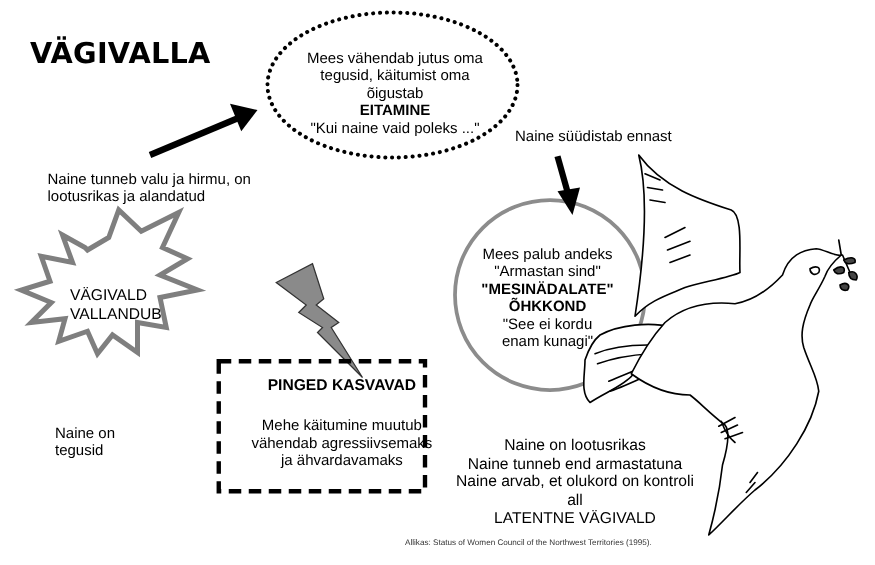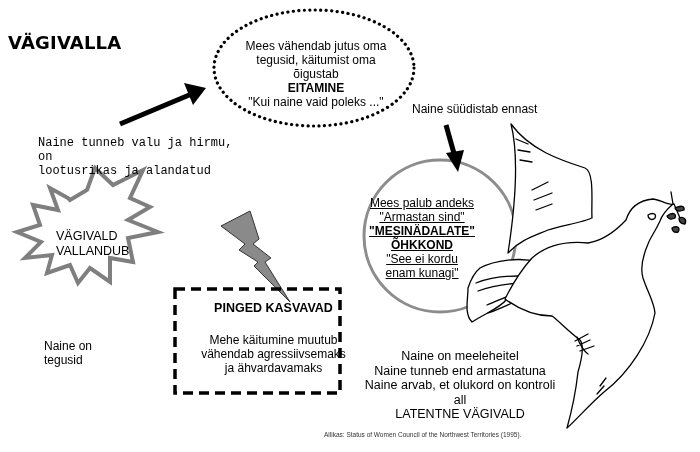--- a/index.html
+++ b/index.html
@@ -1,29 +1,29 @@
 <!DOCTYPE html>
 <html><head>
 <meta charset="utf-8">
 <style>
   html, body { margin:0; padding:0; background:#ffffff; }
   body { width:700px; height:452px; position:relative; overflow:hidden;
          font-family:"Liberation Sans", sans-serif; color:#000; }
   .abs { position:absolute; }
-  .title { left:8px; top:33px; font-family:"DejaVu Sans", sans-serif; font-weight:bold;
-           font-size:18px; line-height:20px; letter-spacing:0.2px; }
+  .title { left:24px; top:33px; font-family:"DejaVu Sans", sans-serif; font-weight:bold;
+           font-size:23px; line-height:20px; letter-spacing:0.2px; }
   .txt { font-size:12px; line-height:14px; }
   .center { text-align:center; }
   .bold { font-weight:bold; }
   svg.art { position:absolute; left:0; top:0; }
   .dots-text { left:233px; top:39px; width:166px; }
-  .pain-text { left:38px; top:136px; width:200px;font-family:Liberation Mono, monospace; }
+  .pain-text { left:38px; top:136px; width:200px; }
   .starburst-text { left:56px; top:229px; font-weight:normal; font-size:12.5px; line-height:15px; }
   .blames-text { left:412px; top:102px; font-size:12px; }
-  .circle-text { left:360px; top:196px; width:124px;text-decoration:underline; }
+  .circle-text { left:376px; top:196px; width:124px; }
   .tension-title { left:177px; top:301px; width:193px; font-weight:bold; font-size:12.5px; }
   .tension-body { left:177px; top:333px; width:193px; }
   .scared-text { left:44px; top:339px; }
   .latent-text { left:360px; top:349px; width:200px; font-size:12.5px; line-height:14.5px; }
   .source-text { left:324px; top:431px; font-size:6.5px; color:#333; }
 </style>
 </head>
 <body>
 
 <svg class="art" width="700" height="452" viewBox="0 0 700 452">
@@ -109,19 +109,19 @@
 <div class="abs txt center circle-text">
   <div>Mees palub andeks</div>
   <div>"Armastan sind"</div>
   <div class="bold">"MESINÄDALATE"</div>
   <div class="bold">ÕHKKOND</div>
   <div>"See ei kordu</div>
   <div>enam kunagi"</div>
 </div>
 
 <div class="abs center latent-text">
-  <div>Naine on meeleheitel</div>
+  <div>Naine on lootusrikas</div>
   <div>Naine tunneb end armastatuna</div>
   <div>Naine arvab, et olukord on kontroli all</div>
   <div>LATENTNE VÄGIVALD</div>
 </div>
 
 <div class="abs source-text">Allikas: Status of Women Council of the Northwest Territories (1995).</div>
 
 </body></html>

